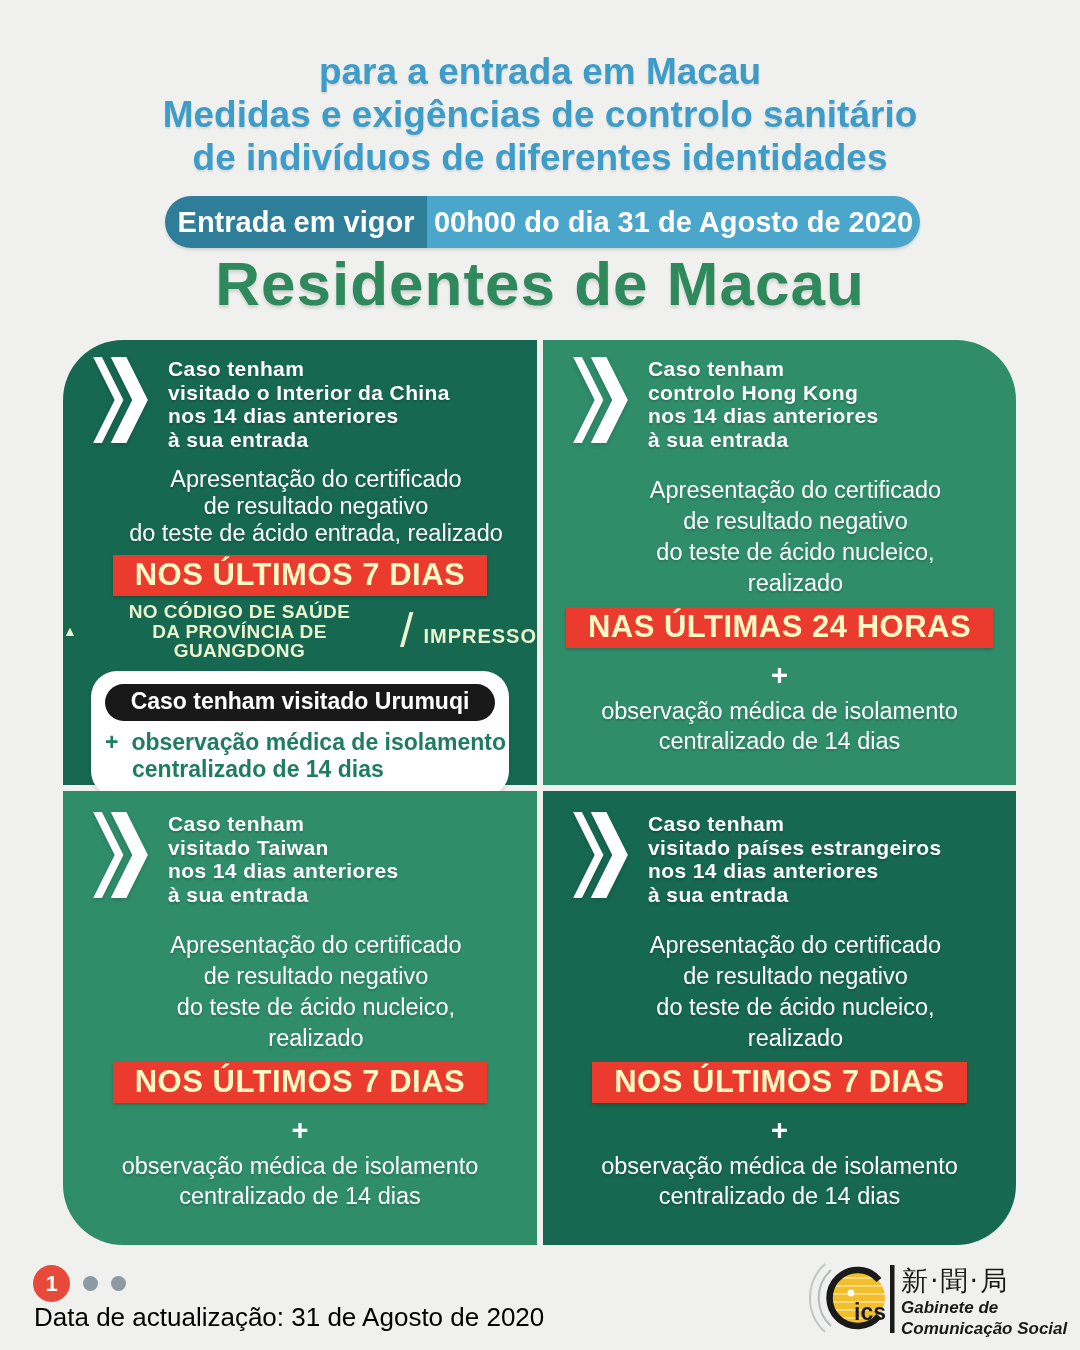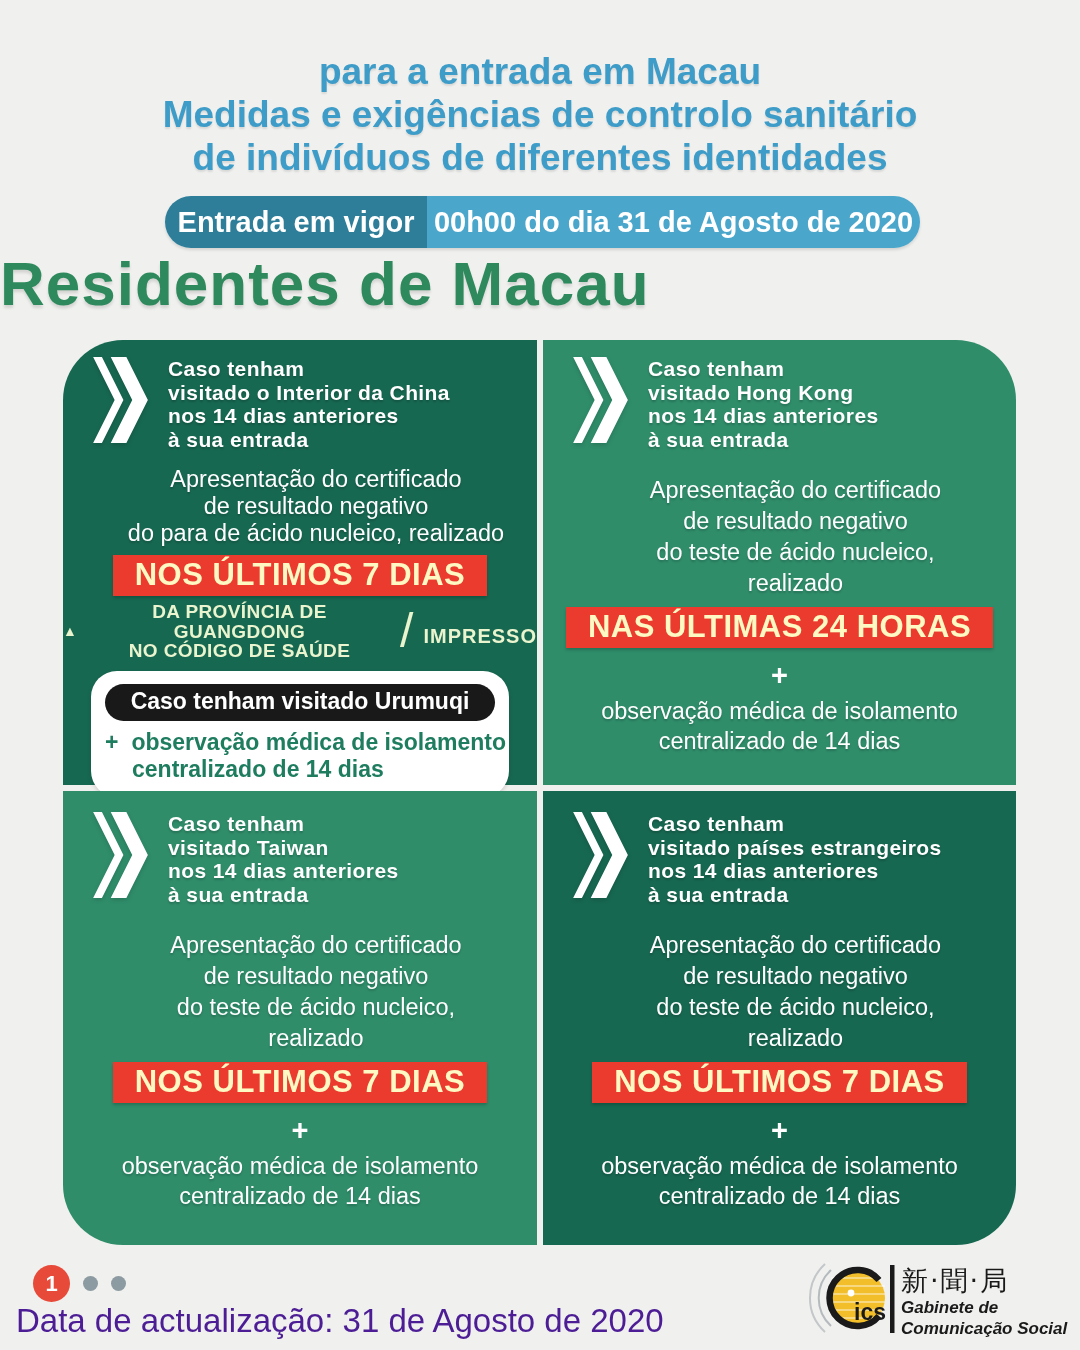--- a/index.html
+++ b/index.html
@@ -15,21 +15,21 @@
     text-shadow:0 2px 2px rgba(0,0,0,0.10);
   }
   .pill{
     position:absolute;top:196px;left:165px;width:755px;height:52px;
     border-radius:26px;overflow:hidden;display:flex;color:#fff;
     font-weight:bold;font-size:29px;box-shadow:0 2px 3px rgba(0,0,0,0.12);
   }
   .pill-left{background:#2E7E9A;width:262px;display:flex;align-items:center;justify-content:center;}
   .pill-right{background:#4AA6CB;flex:1;display:flex;align-items:center;justify-content:center;}
   .section-title{
-    position:absolute;top:248px;left:0;width:100%;text-align:left;
+    position:absolute;top:248px;left:0;width:100%;text-align:center;
     color:#2E8A5C;font-weight:bold;font-size:62px;letter-spacing:1px;
     text-shadow:0 3px 3px rgba(0,0,0,0.12);
   }
   
   .card{position:absolute;color:#fff;}
   .card-tl{left:63px;top:340px;width:474px;height:445px;background:#176851;border-radius:60px 0 0 0;}
   .card-tr{left:543px;top:340px;width:473px;height:445px;background:#2F8D6A;border-radius:0 60px 0 0;}
   .card-bl{left:63px;top:791px;width:474px;height:454px;background:#2F8D6A;border-radius:0 0 0 60px;}
   .card-br{left:543px;top:791px;width:473px;height:454px;background:#176851;border-radius:0 0 60px 0;}
   .card-head{display:flex;align-items:flex-start;gap:20px;padding:14px 12px 0 30px;}
@@ -66,21 +66,21 @@
   .subcard-text{color:#1E7C5F;font-weight:bold;font-size:23px;line-height:27px;margin-top:8px;text-shadow:none;}
   .subline1{display:flex;gap:13px;padding-left:14px;}
   .subline2{padding-left:41px;}
   
   .pager{position:absolute;left:33px;top:1265px;display:flex;align-items:center;gap:13px;}
   .page-current{
     width:37px;height:37px;border-radius:50%;background:#E84A39;color:#fff;
     font-weight:bold;font-size:22px;display:flex;align-items:center;justify-content:center;
   }
   .dot{width:15px;height:15px;border-radius:50%;background:#8C9AA1;}
-  .date{position:absolute;left:16px;top:1302px;color:#4c1d95;font-size:33px;}
+  .date{position:absolute;left:34px;top:1302px;color:#000000;font-size:26px;}
   .logo{position:absolute;left:795px;top:1260px;}
 </style>
 </head>
 <body>
 
 <div class="poster">
 
   <div class="title">
     <div>para a entrada em Macau</div>
     <div>Medidas e exigências de controlo sanitário</div>
@@ -103,28 +103,28 @@
       <div class="head-lines">
         <div>Caso tenham</div>
         <div>visitado o Interior da China</div>
         <div>nos 14 dias anteriores</div>
         <div>à sua entrada</div>
       </div>
     </div>
     <div class="card-body">
       <div>Apresentação do certificado</div>
       <div>de resultado negativo</div>
-      <div>do para de ácido nucleico, realizado</div>
+      <div>do teste de ácido entrada, realizado</div>
     </div>
     <div class="badge">NOS ÚLTIMOS 7 DIAS</div>
     <div class="note">
       <span class="note-marker">▲</span>
       <span class="note-center">
+        <div>NO CÓDIGO DE SAÚDE</div>
         <div>DA PROVÍNCIA DE GUANGDONG</div>
-        <div>NO CÓDIGO DE SAÚDE</div>
       </span>
       <span class="note-slash">/</span>
       <span class="note-alt">IMPRESSO</span>
     </div>
     <div class="subcard">
       <div class="subcard-pill">Caso tenham visitado Urumuqi</div>
       <div class="subcard-text">
         <div class="subline1">
           <span>+</span>
           <span>observação médica de isolamento</span>
@@ -135,21 +135,21 @@
   </section>
 
   <section class="card card-tr card-std">
     <div class="card-head">
       <svg class="chevron" viewBox="0 0 56 88">
         <polygon points="0,0 9,0 31,44 9,88 0,88 22,44" fill="#fff"></polygon>
         <polygon points="18,0 34,0 56,44 34,88 18,88 40,44" fill="#fff"></polygon>
       </svg>
       <div class="head-lines">
         <div>Caso tenham</div>
-        <div>visitado Hong Kong</div>
+        <div>controlo Hong Kong</div>
         <div>nos 14 dias anteriores</div>
         <div>à sua entrada</div>
       </div>
     </div>
     <div class="card-body">
       <div>Apresentação do certificado</div>
       <div>de resultado negativo</div>
       <div>do teste de ácido nucleico,</div>
       <div>realizado</div>
     </div>

